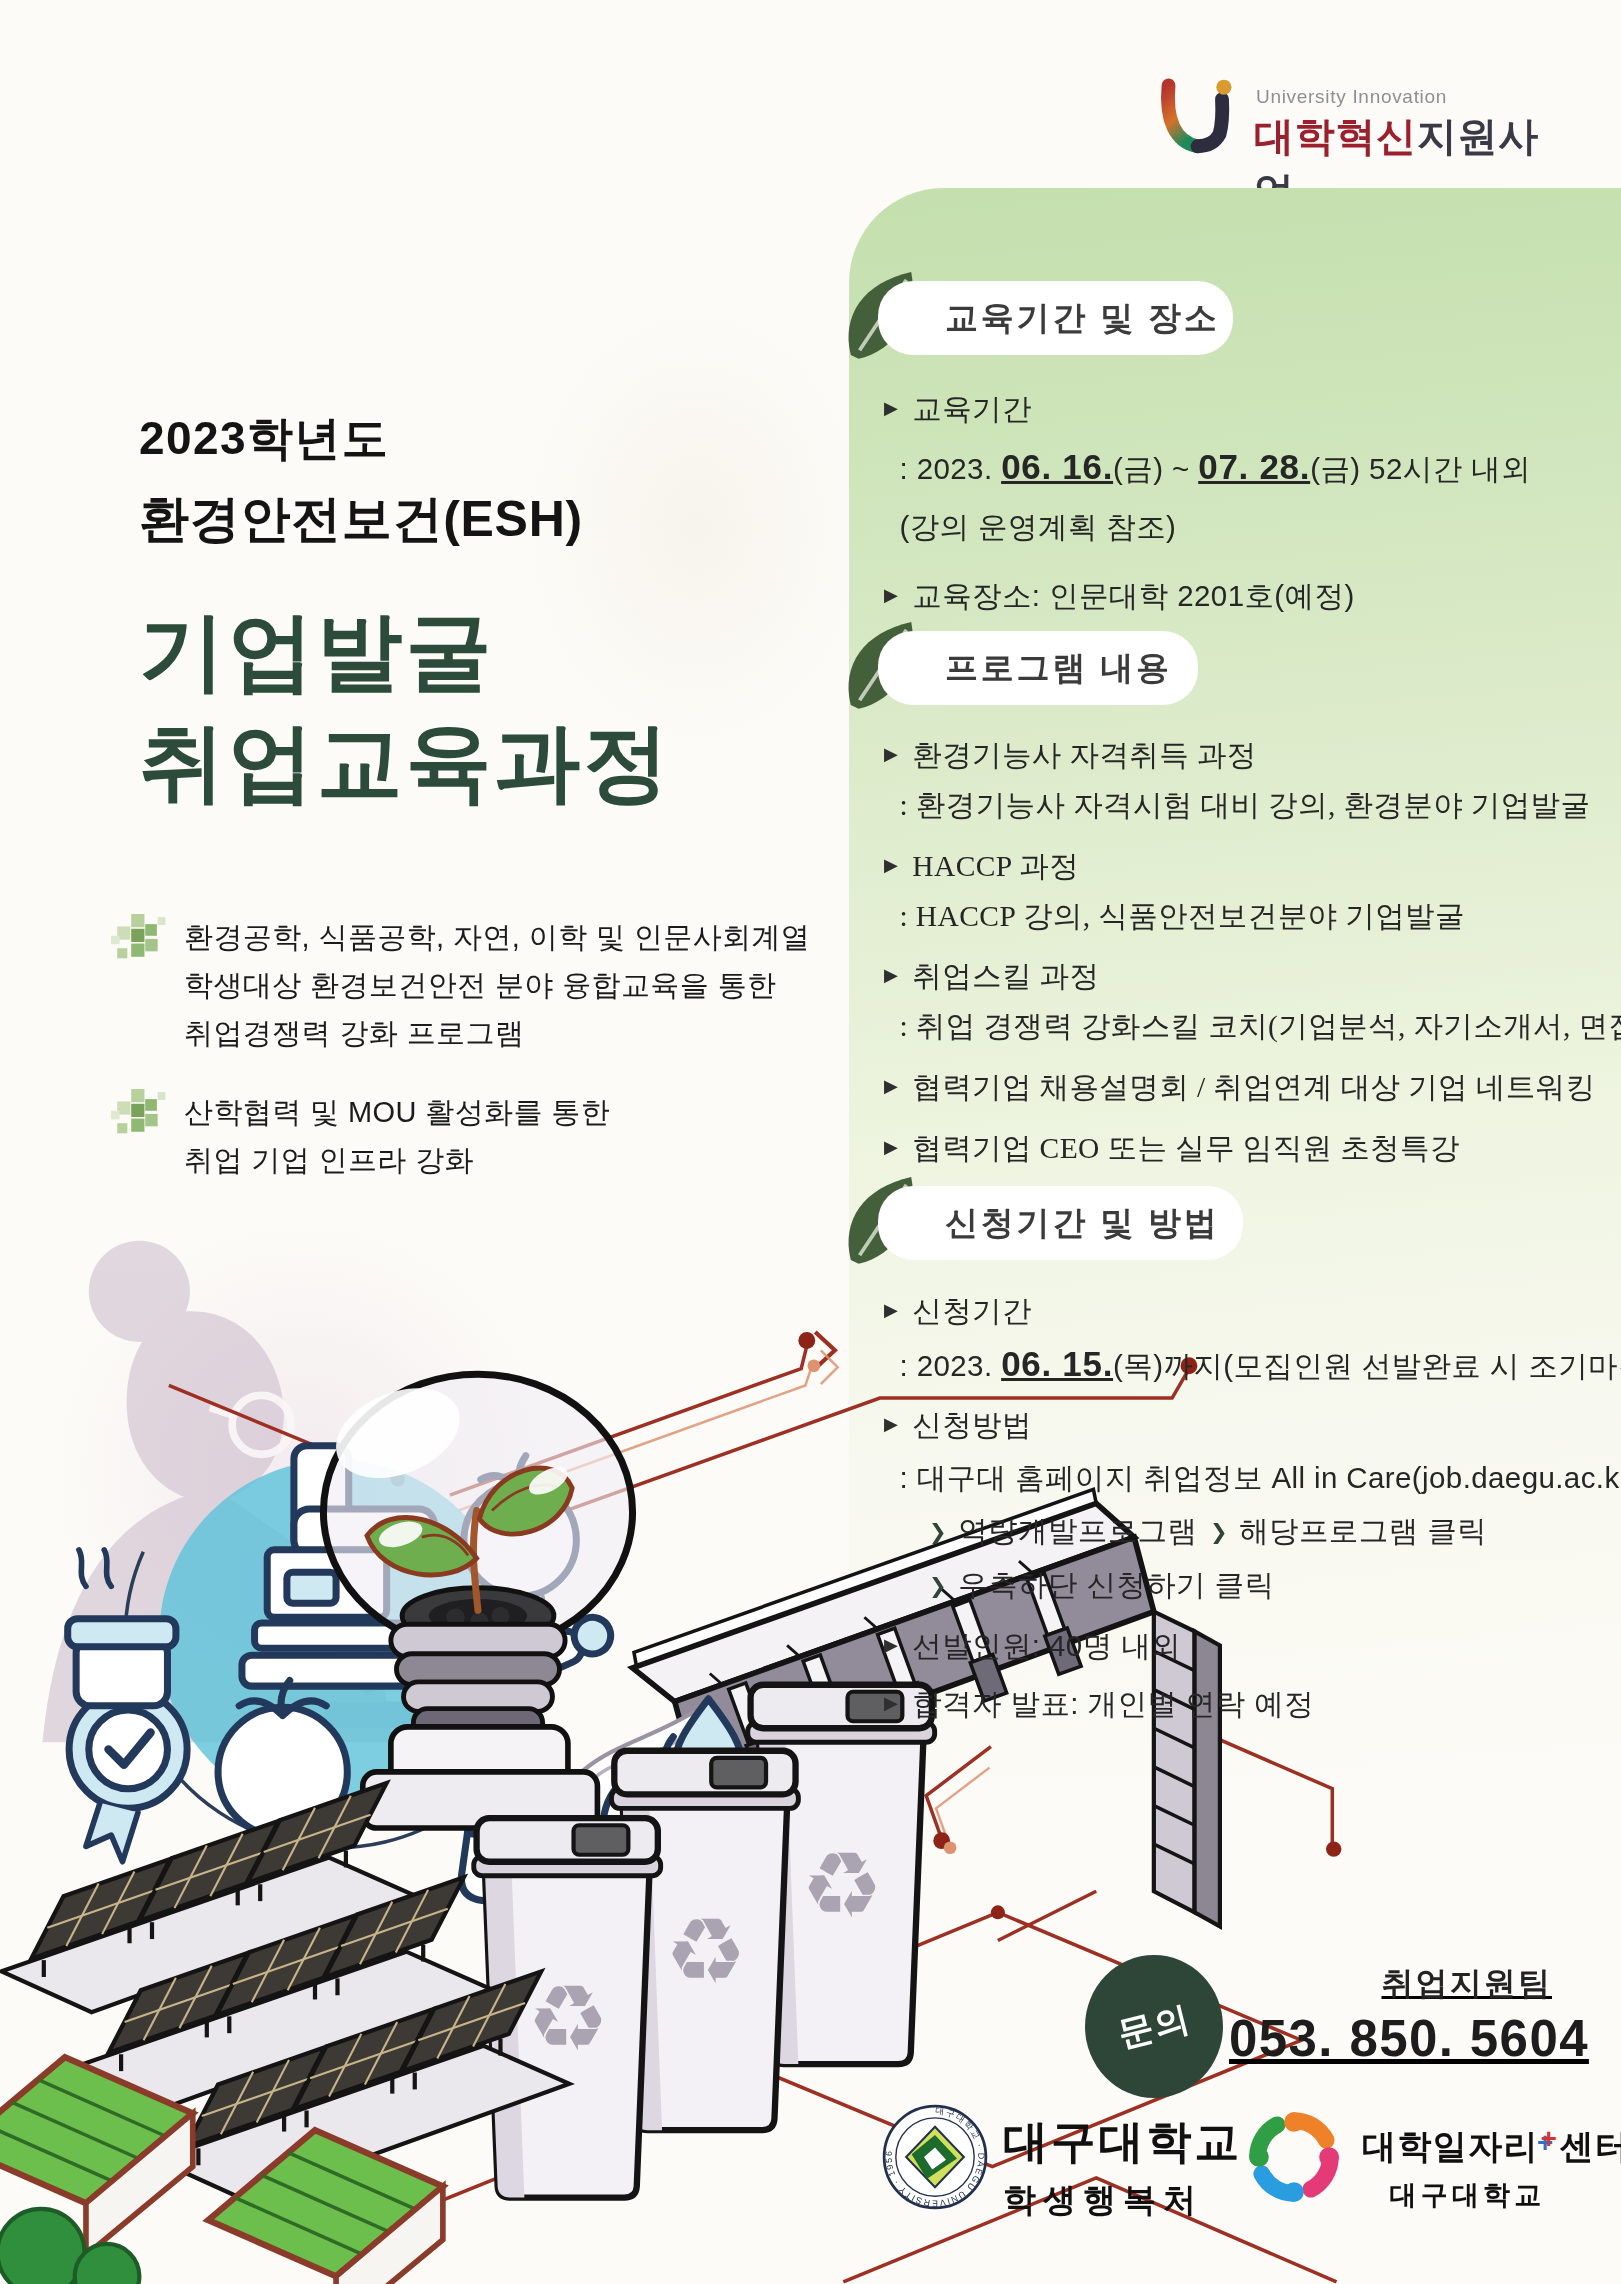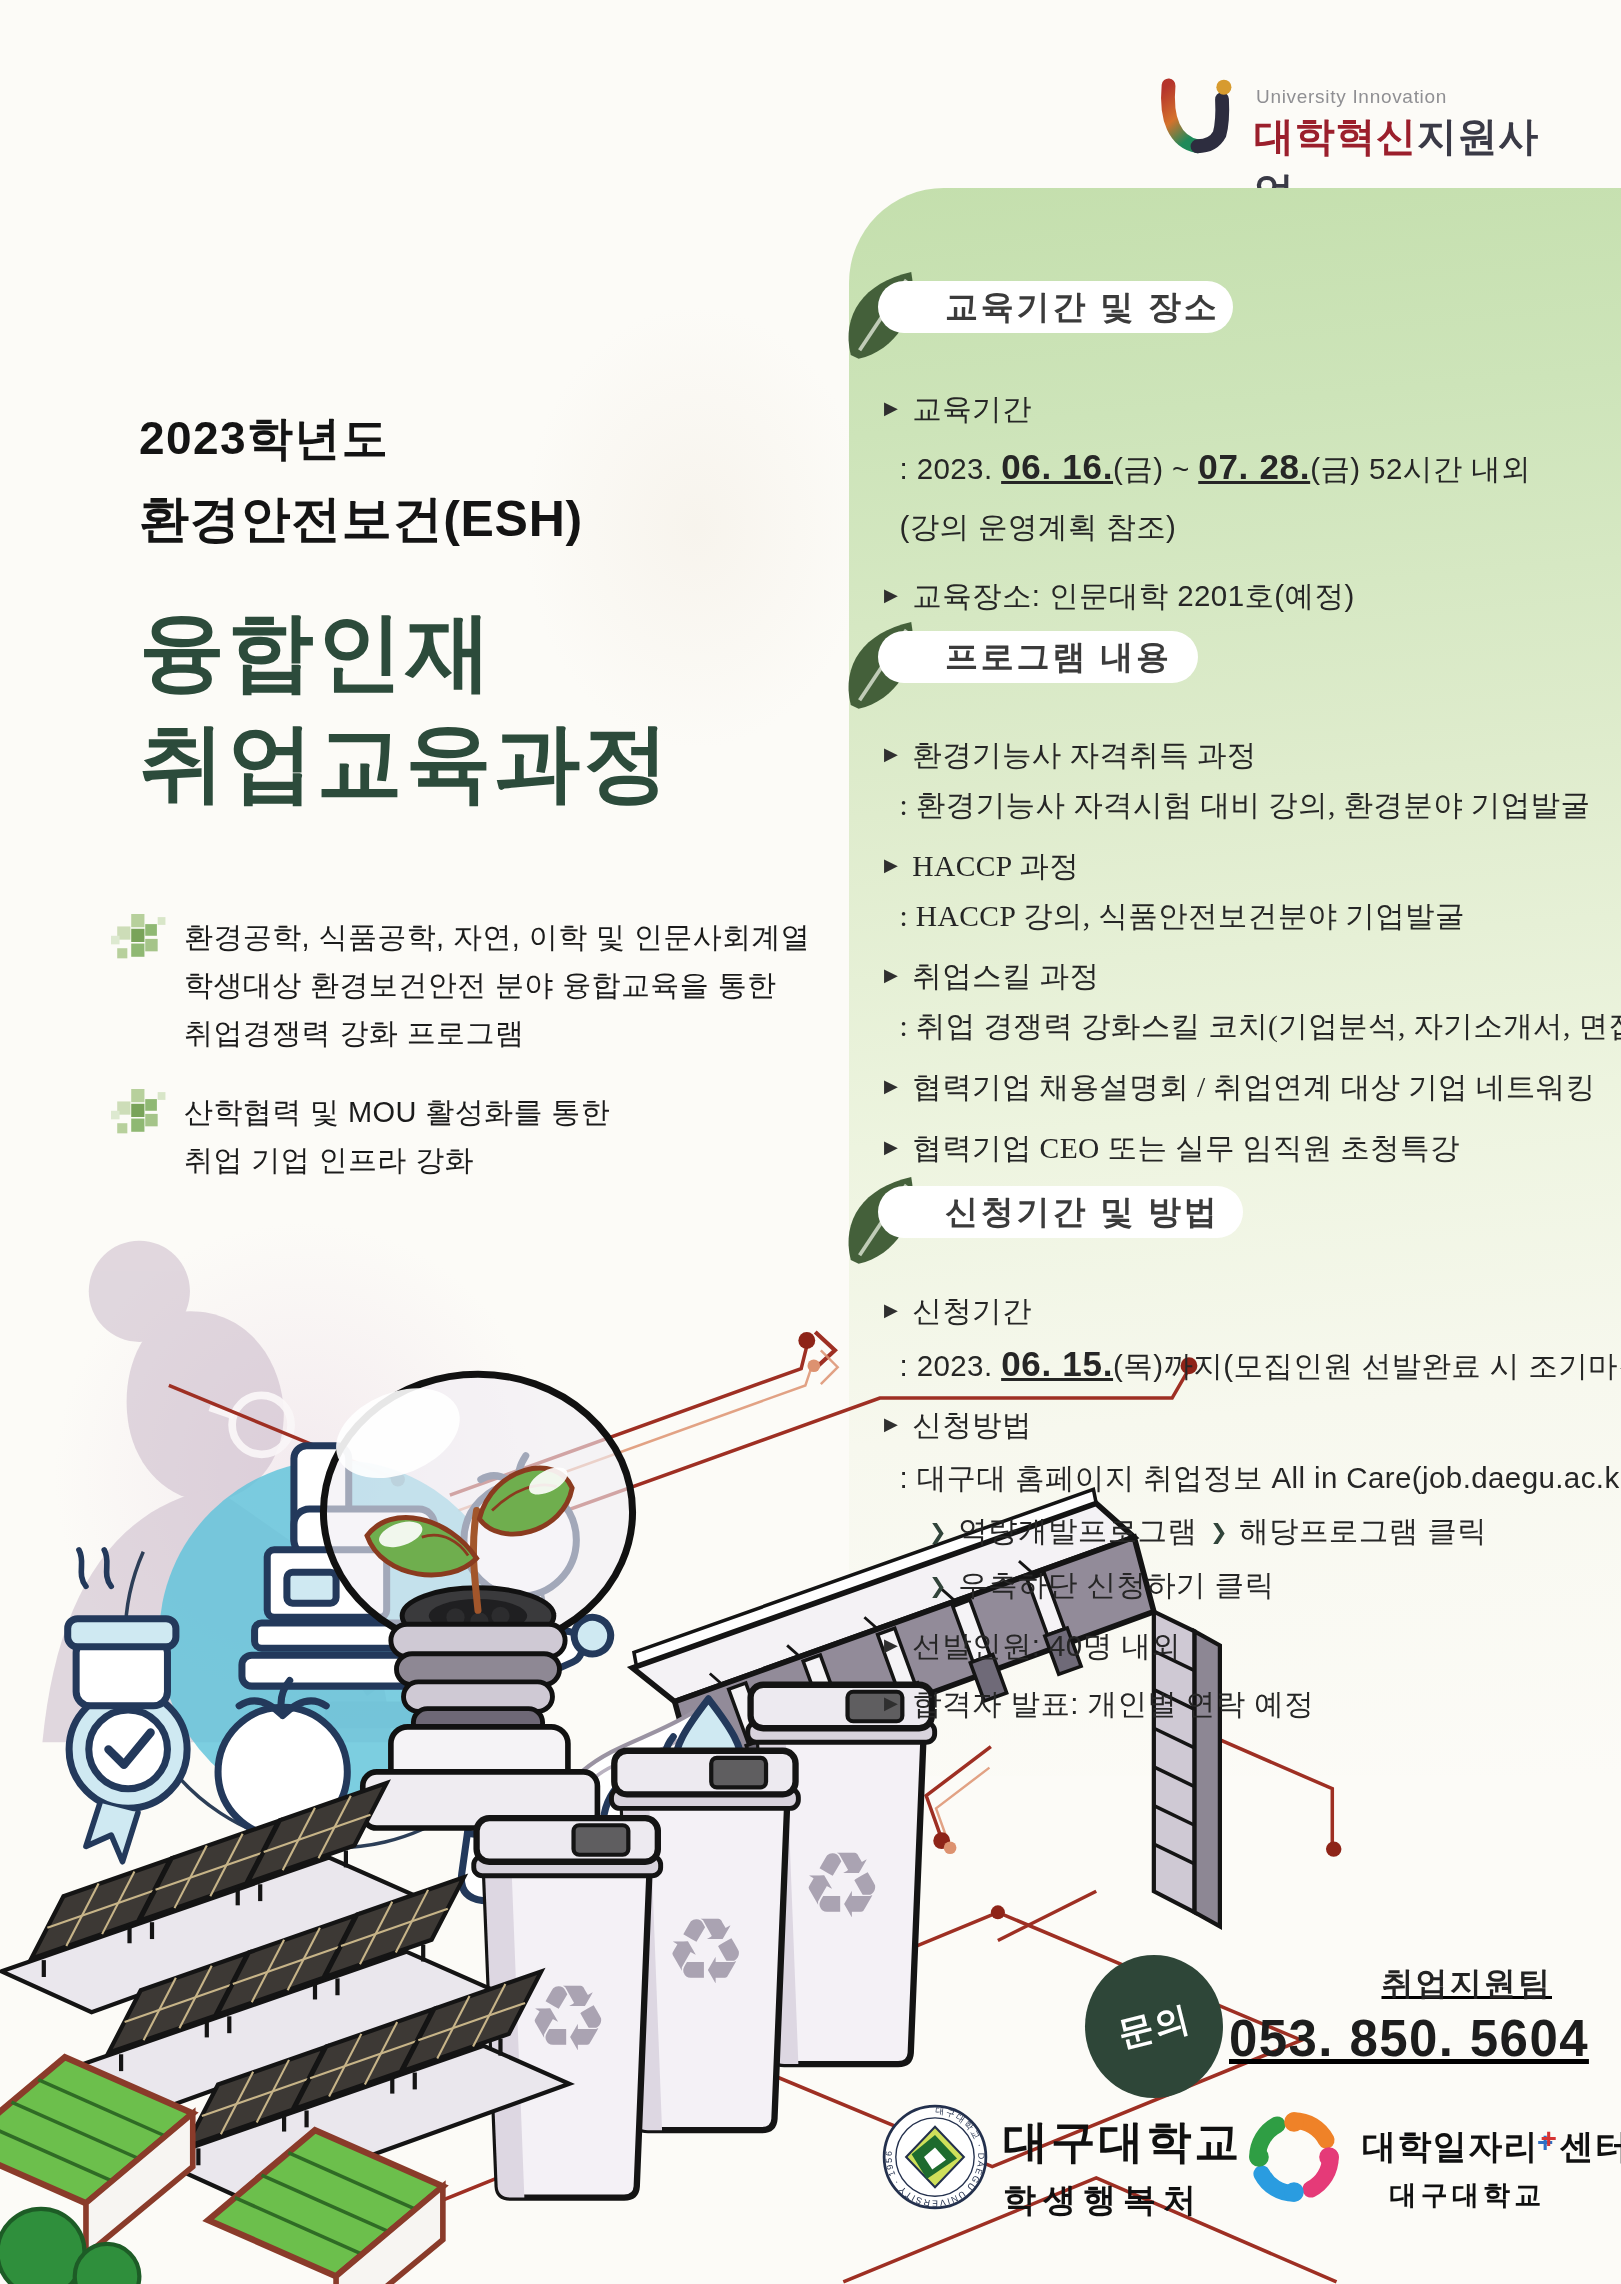--- a/index.html
+++ b/index.html
@@ -38,21 +38,21 @@
   .panel{
     left:849px;top:188px;width:773px;height:1588px;
     border-top-left-radius:95px;z-index:1;
     background:linear-gradient(175deg,#c4dfad 0%,#cde4b9 15%,#dfeccd 38%,#edf4df 58%,#f7f8ee 76%,rgba(252,251,247,0) 100%);
   }
 
   
   .section{position:absolute;left:840px;width:781px;z-index:6;}
   .leafwrap{position:absolute;left:-8.4px;top:-11.2px;width:93px;height:93px;transform:rotate(-6deg);}
   .pill{
-    position:absolute;left:38px;top:0;height:52px;background:#ffffff;border-radius:35px;
+    position:absolute;left:38px;top:0;height:74px;background:#ffffff;border-radius:35px;
     display:flex;align-items:center;box-sizing:border-box;padding-left:67px;
   }
   .pill .ht{font-size:33px;font-weight:bold;color:#3b3b3b;letter-spacing:2.8px;white-space:nowrap;}
   .secbody{position:absolute;left:44px;top:98px;width:724px;color:#262626;font-size:29.5px;letter-spacing:0.4px;}
   .row{line-height:58px;white-space:nowrap;}
   .tri{font-size:18px;color:#2f2f2f;margin-right:14px;vertical-align:4.9px;}
   .bd{font-weight:bold;font-size:35px;letter-spacing:0.7px;text-decoration:underline;}
   .indent{padding-left:15.5px;}
   #sec-schedule{top:281px;}
   #sec-program{top:631px;}
@@ -363,21 +363,21 @@
   </svg>
   <div class="eyebrow">University Innovation</div>
   <div class="name">
     <span class="red">대학혁신</span><span class="dark">지원사업</span>
   </div>
 </div>
 
 <div class="abs headline">
   <div class="year">2023학년도</div>
   <div class="subject">환경안전보건(ESH)</div>
-  <div class="main m1">융합인재</div>
+  <div class="main m1">기업발굴</div>
   <div class="main m2">취업교육과정</div>
 </div>
 
 <div id="intro1" class="abs intro">
   <svg class="pxicon" viewBox="0 0 72 72">
       <use href="#px-bullet"></use>
     </svg>
   <div class="txt">
     <div>환경공학, 식품공학, 자연, 이학 및 인문사회계열</div>
     <div>학생대상 환경보건안전 분야 융합교육을 통한</div>

